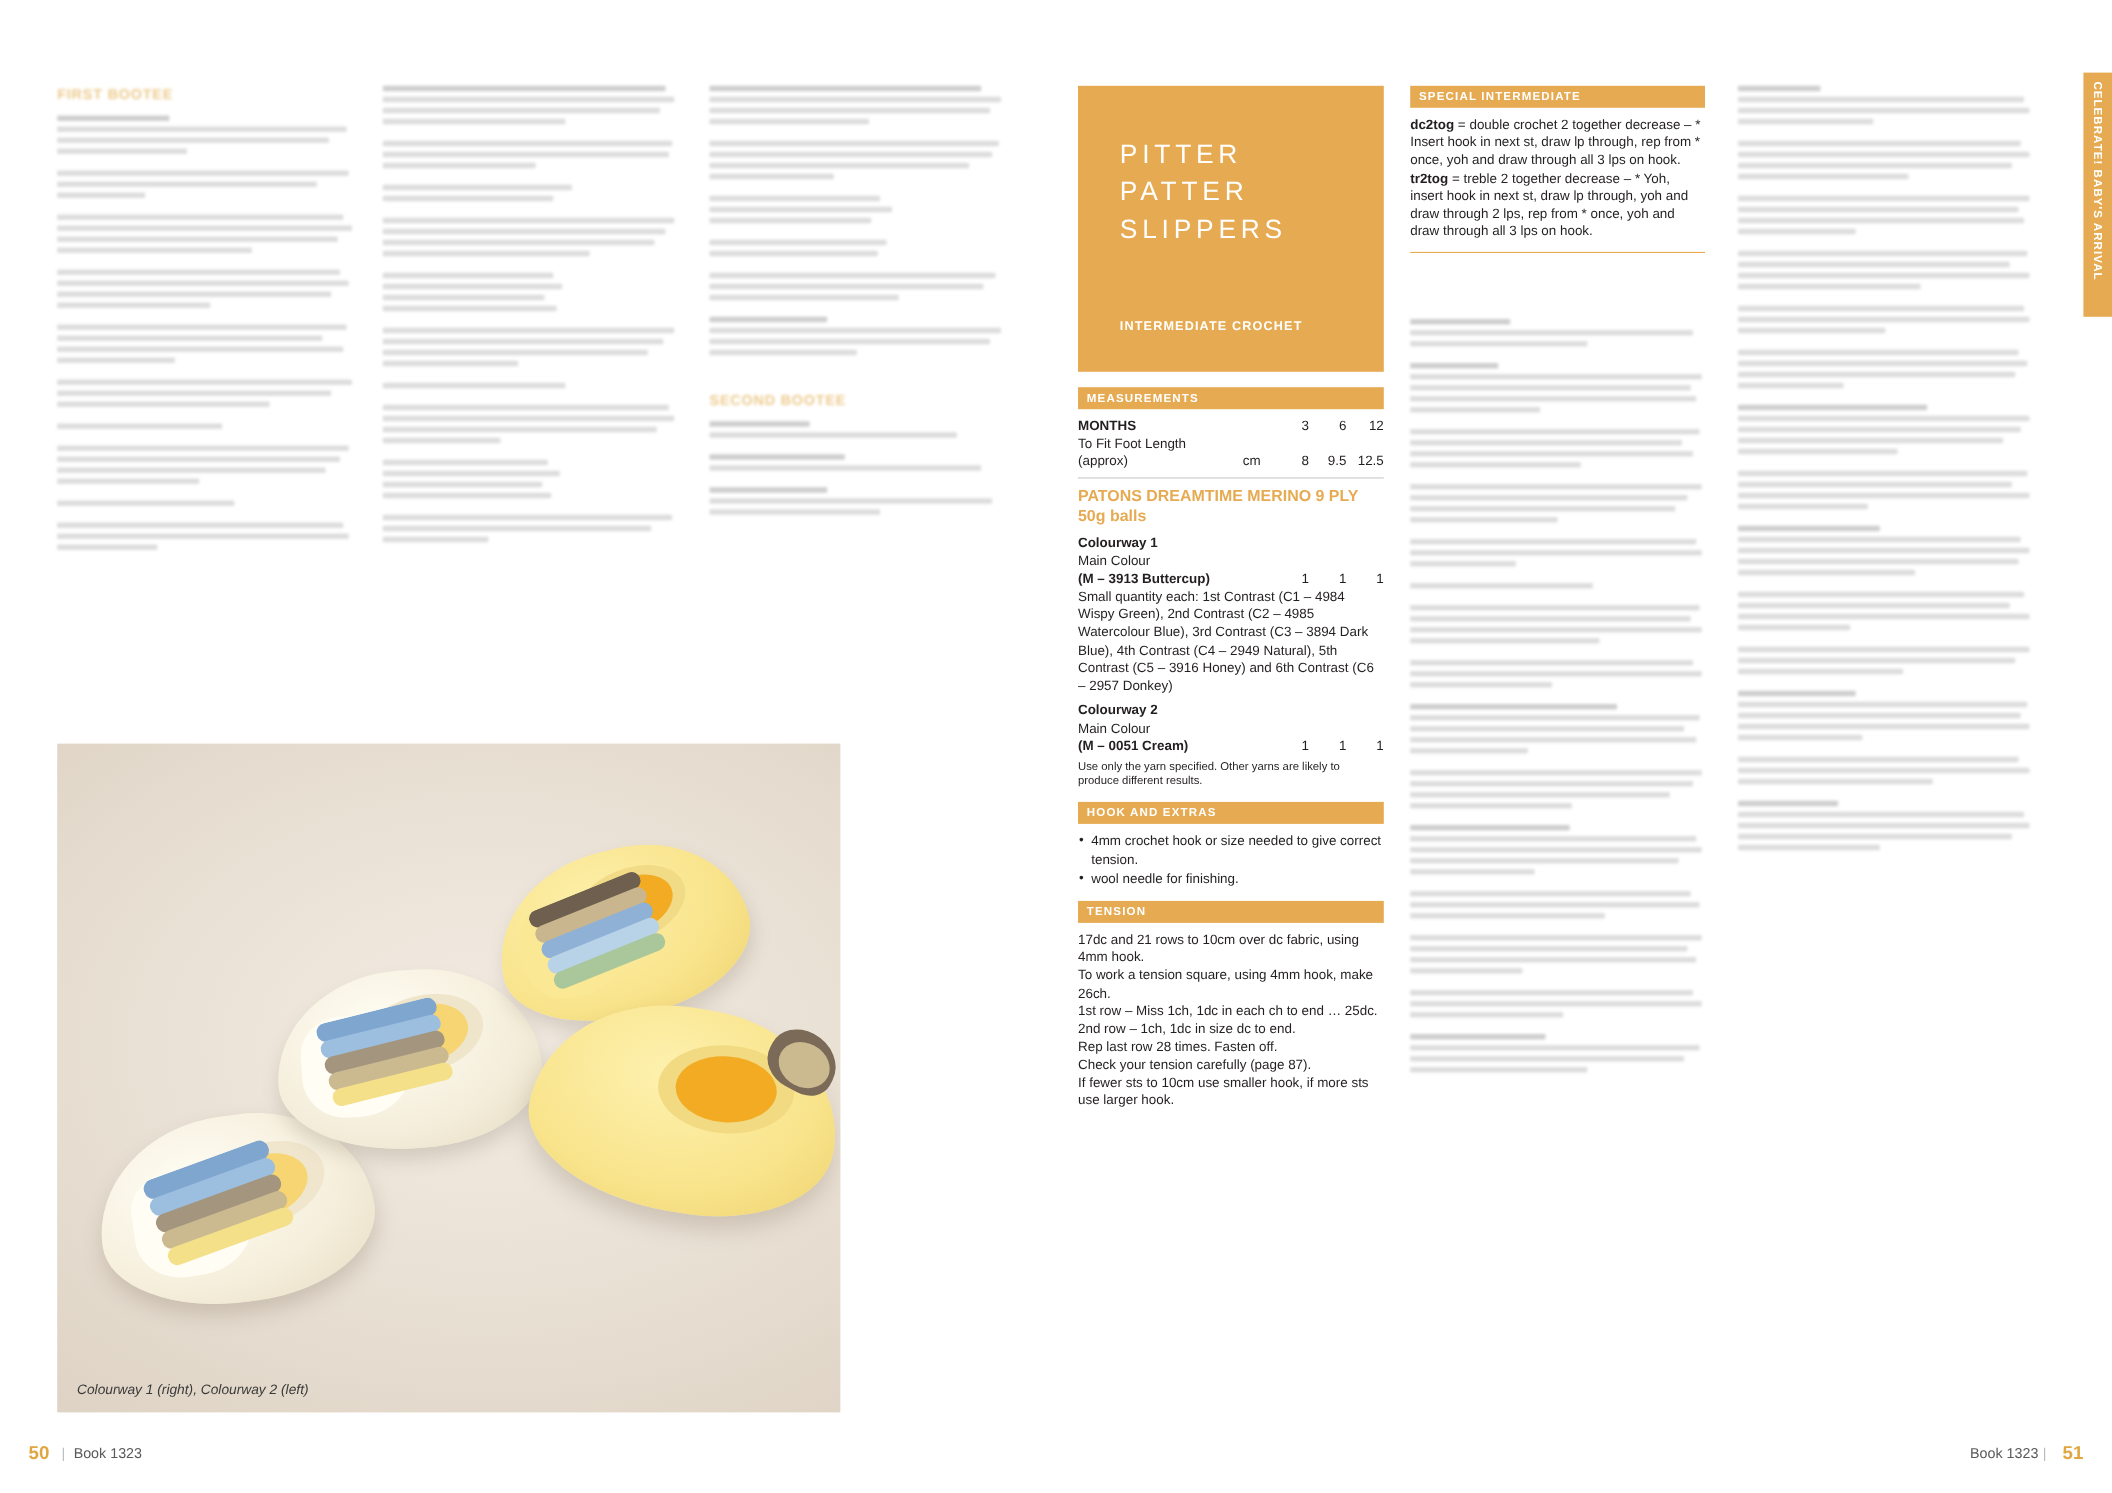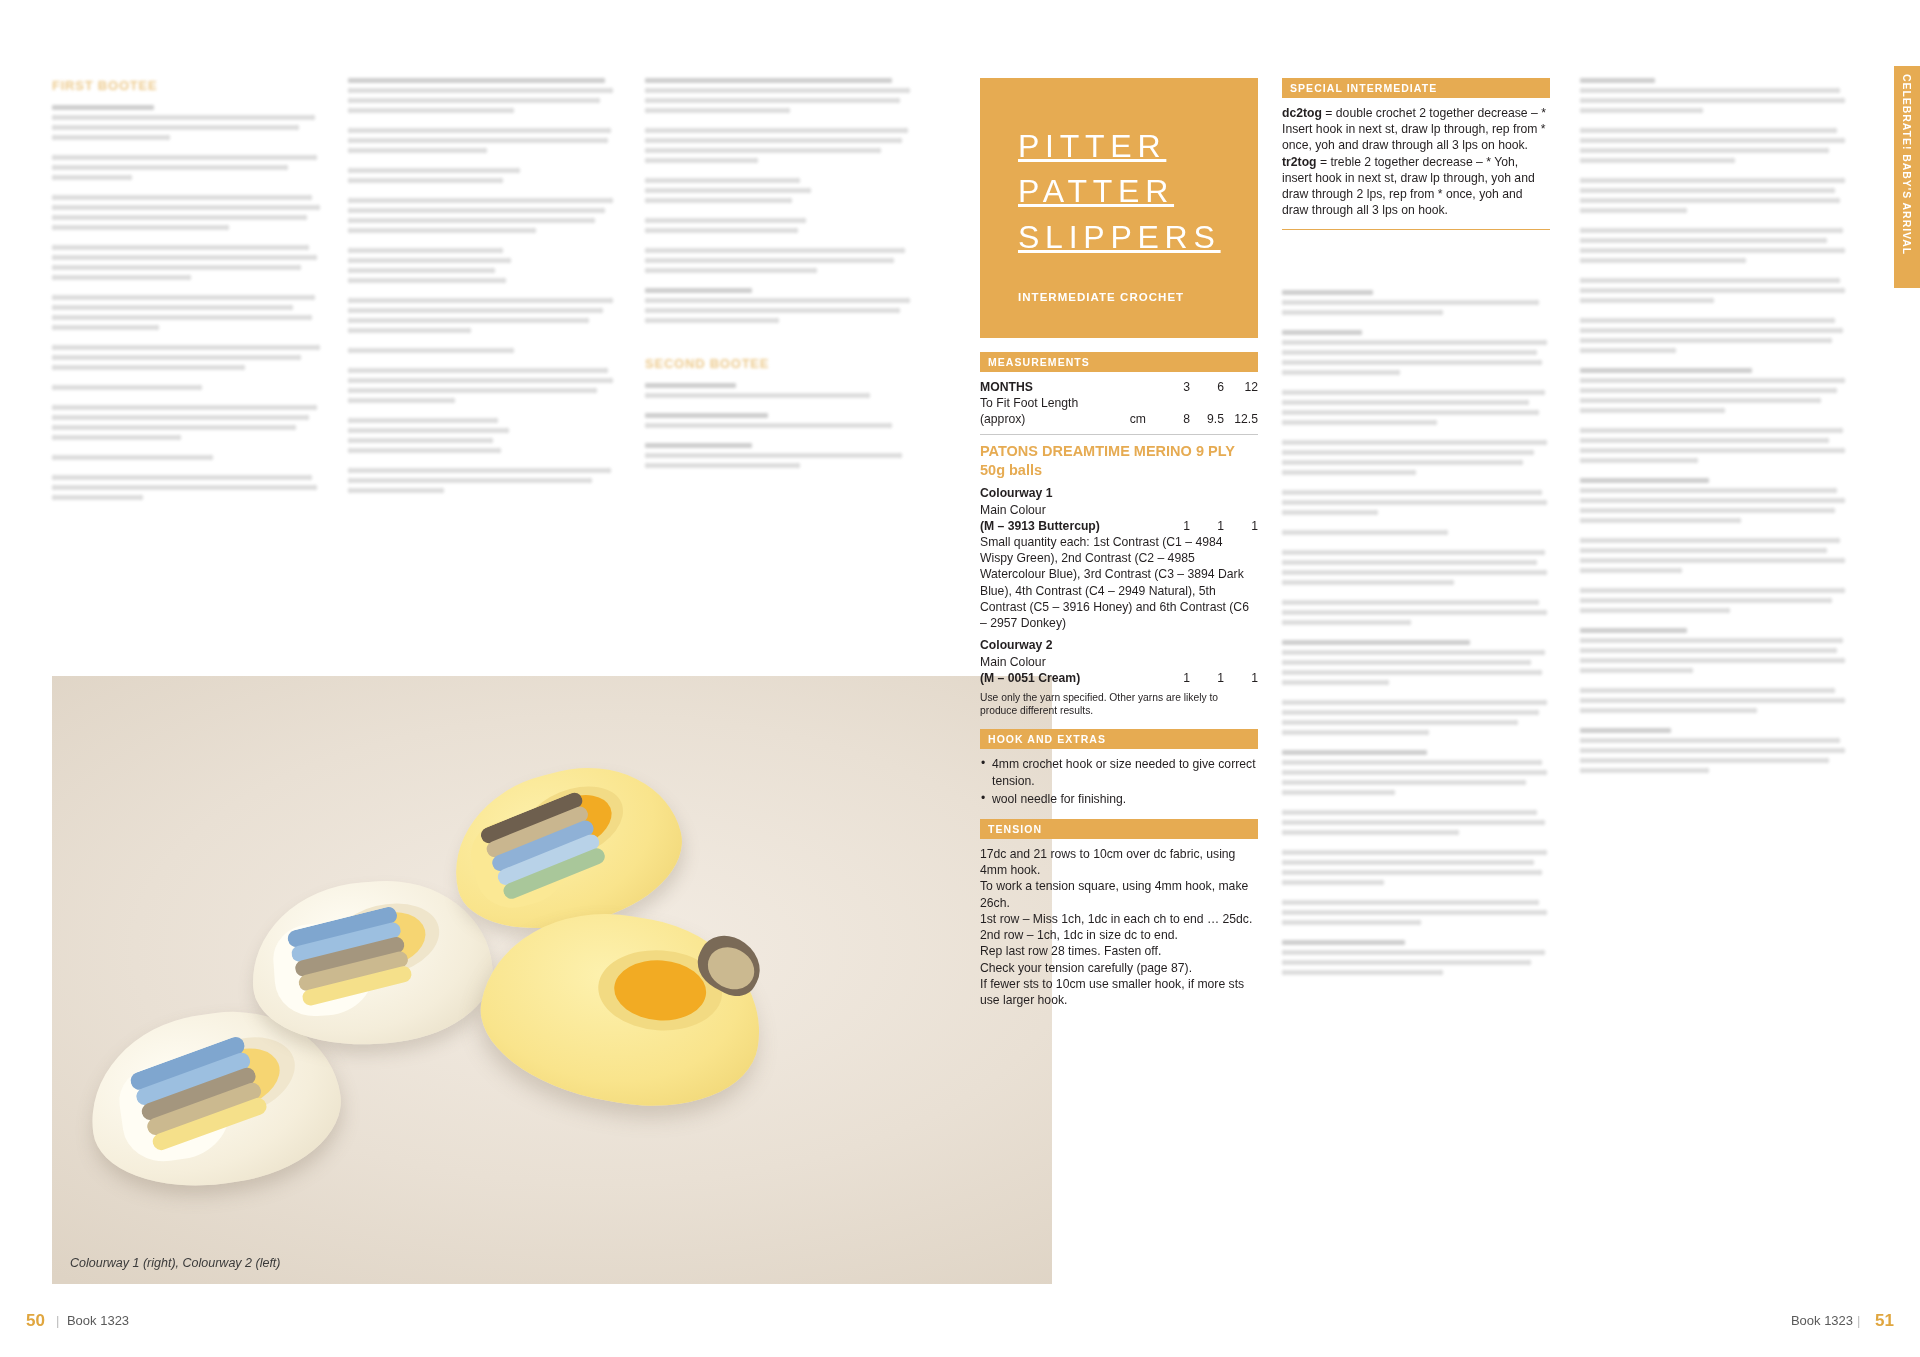--- a/index.html
+++ b/index.html
@@ -27,21 +27,21 @@
 
   .lp-col { position:absolute; top:78px; width:268px; }
   #lp-col-1 { left: 52px; }
   #lp-col-2 { left: 348px; }
   #lp-col-3 { left: 645px; }
 
   .col-title { font-size: 13px; letter-spacing: .06em; font-weight: bold; color:#e0a63f; margin-bottom: 12px; }
 
   
   #photo-frame {
-    position:absolute; left:52px; top:676px; width:1000px; height:608px;
+    position:absolute; left:52px; top:676px; width:712px; height:608px;
     background:#efe7dd; overflow:hidden;
   }
   #photo-bg { position:absolute; inset:0; background:
       radial-gradient(ellipse 85% 70% at 55% 45%, #f3ece3 0%, #e9e0d4 55%, #ded3c4 100%); }
   .slipper { position:absolute; }
   .sl-body { position:absolute; border-radius:48% 45% 46% 50% / 60% 58% 42% 40%; }
   .photo-caption {
     position:absolute; left:18px; bottom:14px; font-size:12.5px; font-style:italic; color:#3a3a3a;
   }
 
@@ -56,21 +56,21 @@
   
   #right-page { position:absolute; left:960px; top:0; width:960px; height:1357px; }
 
   
   #title-block {
     position:absolute; left:20px; top:78px; width:278px; height:260px;
     background:#e6ab52; color:#ffffff;
   }
   #pattern-title {
     position:absolute; left:38px; top:46px; right:20px;
-    font-size:32px; letter-spacing:.18em; line-height:1.42; font-weight:400;text-decoration:underline;
+    font-size:24px; letter-spacing:.18em; line-height:1.42; font-weight:400;
   }
   #pattern-level {
     position:absolute; left:38px; bottom:35px; font-size:11.5px; font-weight:bold;
     letter-spacing:.09em; color:#ffffff;
   }
 
   
   #rp-col-main { position:absolute; left:20px; top:352px; width:278px; }
   .band {
     background:#e6ab52; color:#fff; font-size:10.5px; font-weight:bold; letter-spacing:.1em;

